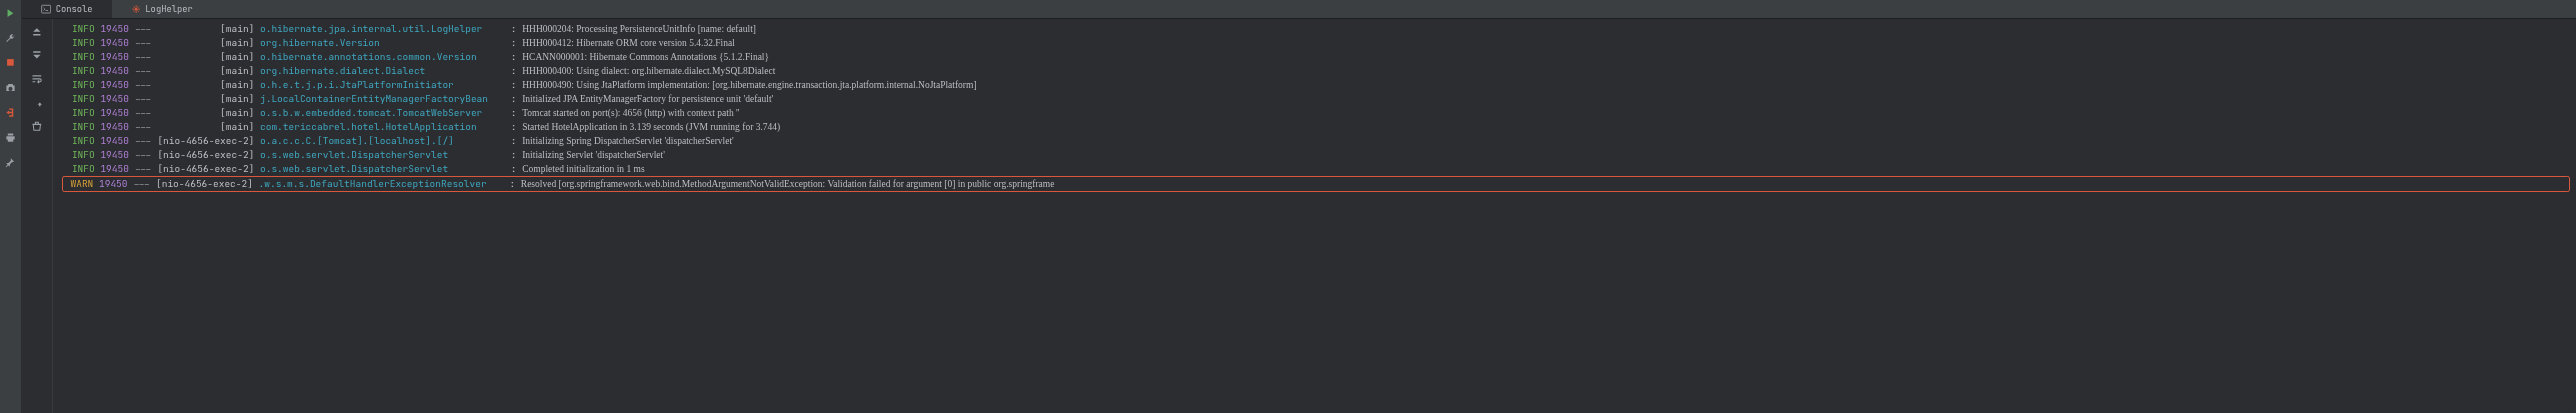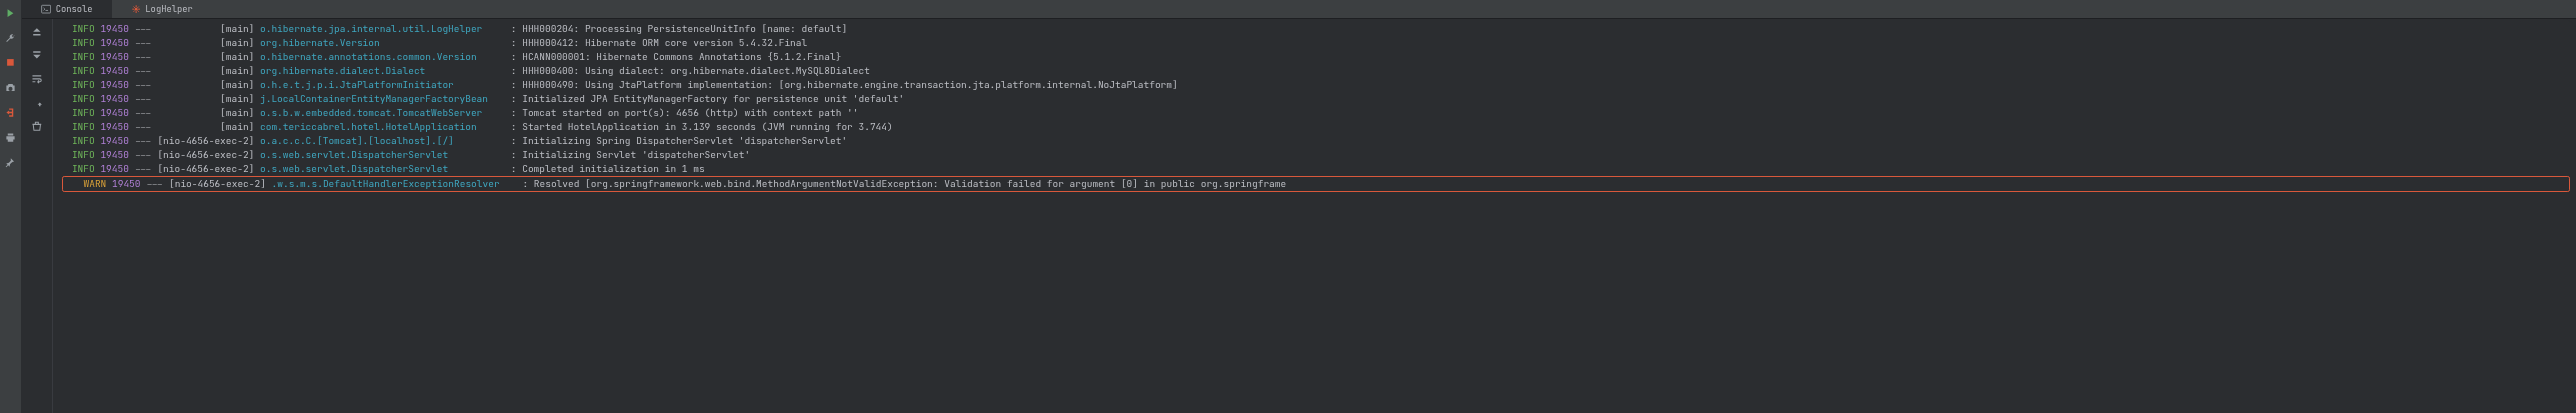--- a/index.html
+++ b/index.html
@@ -79,30 +79,30 @@
       position: relative;
     }
     .log-line { display: flex; }
     .level-INFO { color: #6fb65a; }
     .level-WARN { color: #d8a038; }
     .pid { color: #b080d6; text-align: right; }
     .sep { color: #bcbec4; }
     .thread { color: #bcbec4; }
     .logger { color: #3fa7c0; }
     .colon { color: #bcbec4; }
-    .msg { color: #bcbec4; }
+    .msg { color: #bcbec4; font-family: Liberation Serif, serif; }
     .pad-level { display:inline-block; width: 5ch; text-align: right; }
     .pad-pid { display:inline-block; width: 6ch; }
     .pad-thread { display:inline-block; width: 18ch; }
     .pad-logger { display:inline-block; width: 43ch; }
     .warn-box {
       border: 0.7px solid #d9583b;
       border-radius: 2.2px;
       margin-left: -4.4px;
-      padding-left: 15px;
+      padding-left: 2px;
     }
   </style>
 </head>
 <body>
 
 <div class="container">
   <div class="left-rail">
     <span class="icon">
       <svg viewBox="0 0 16 16" width="10.3" height="10.3">
           <path fill="#5fad65" d="M4 2l9 6-9 6z"></path>

